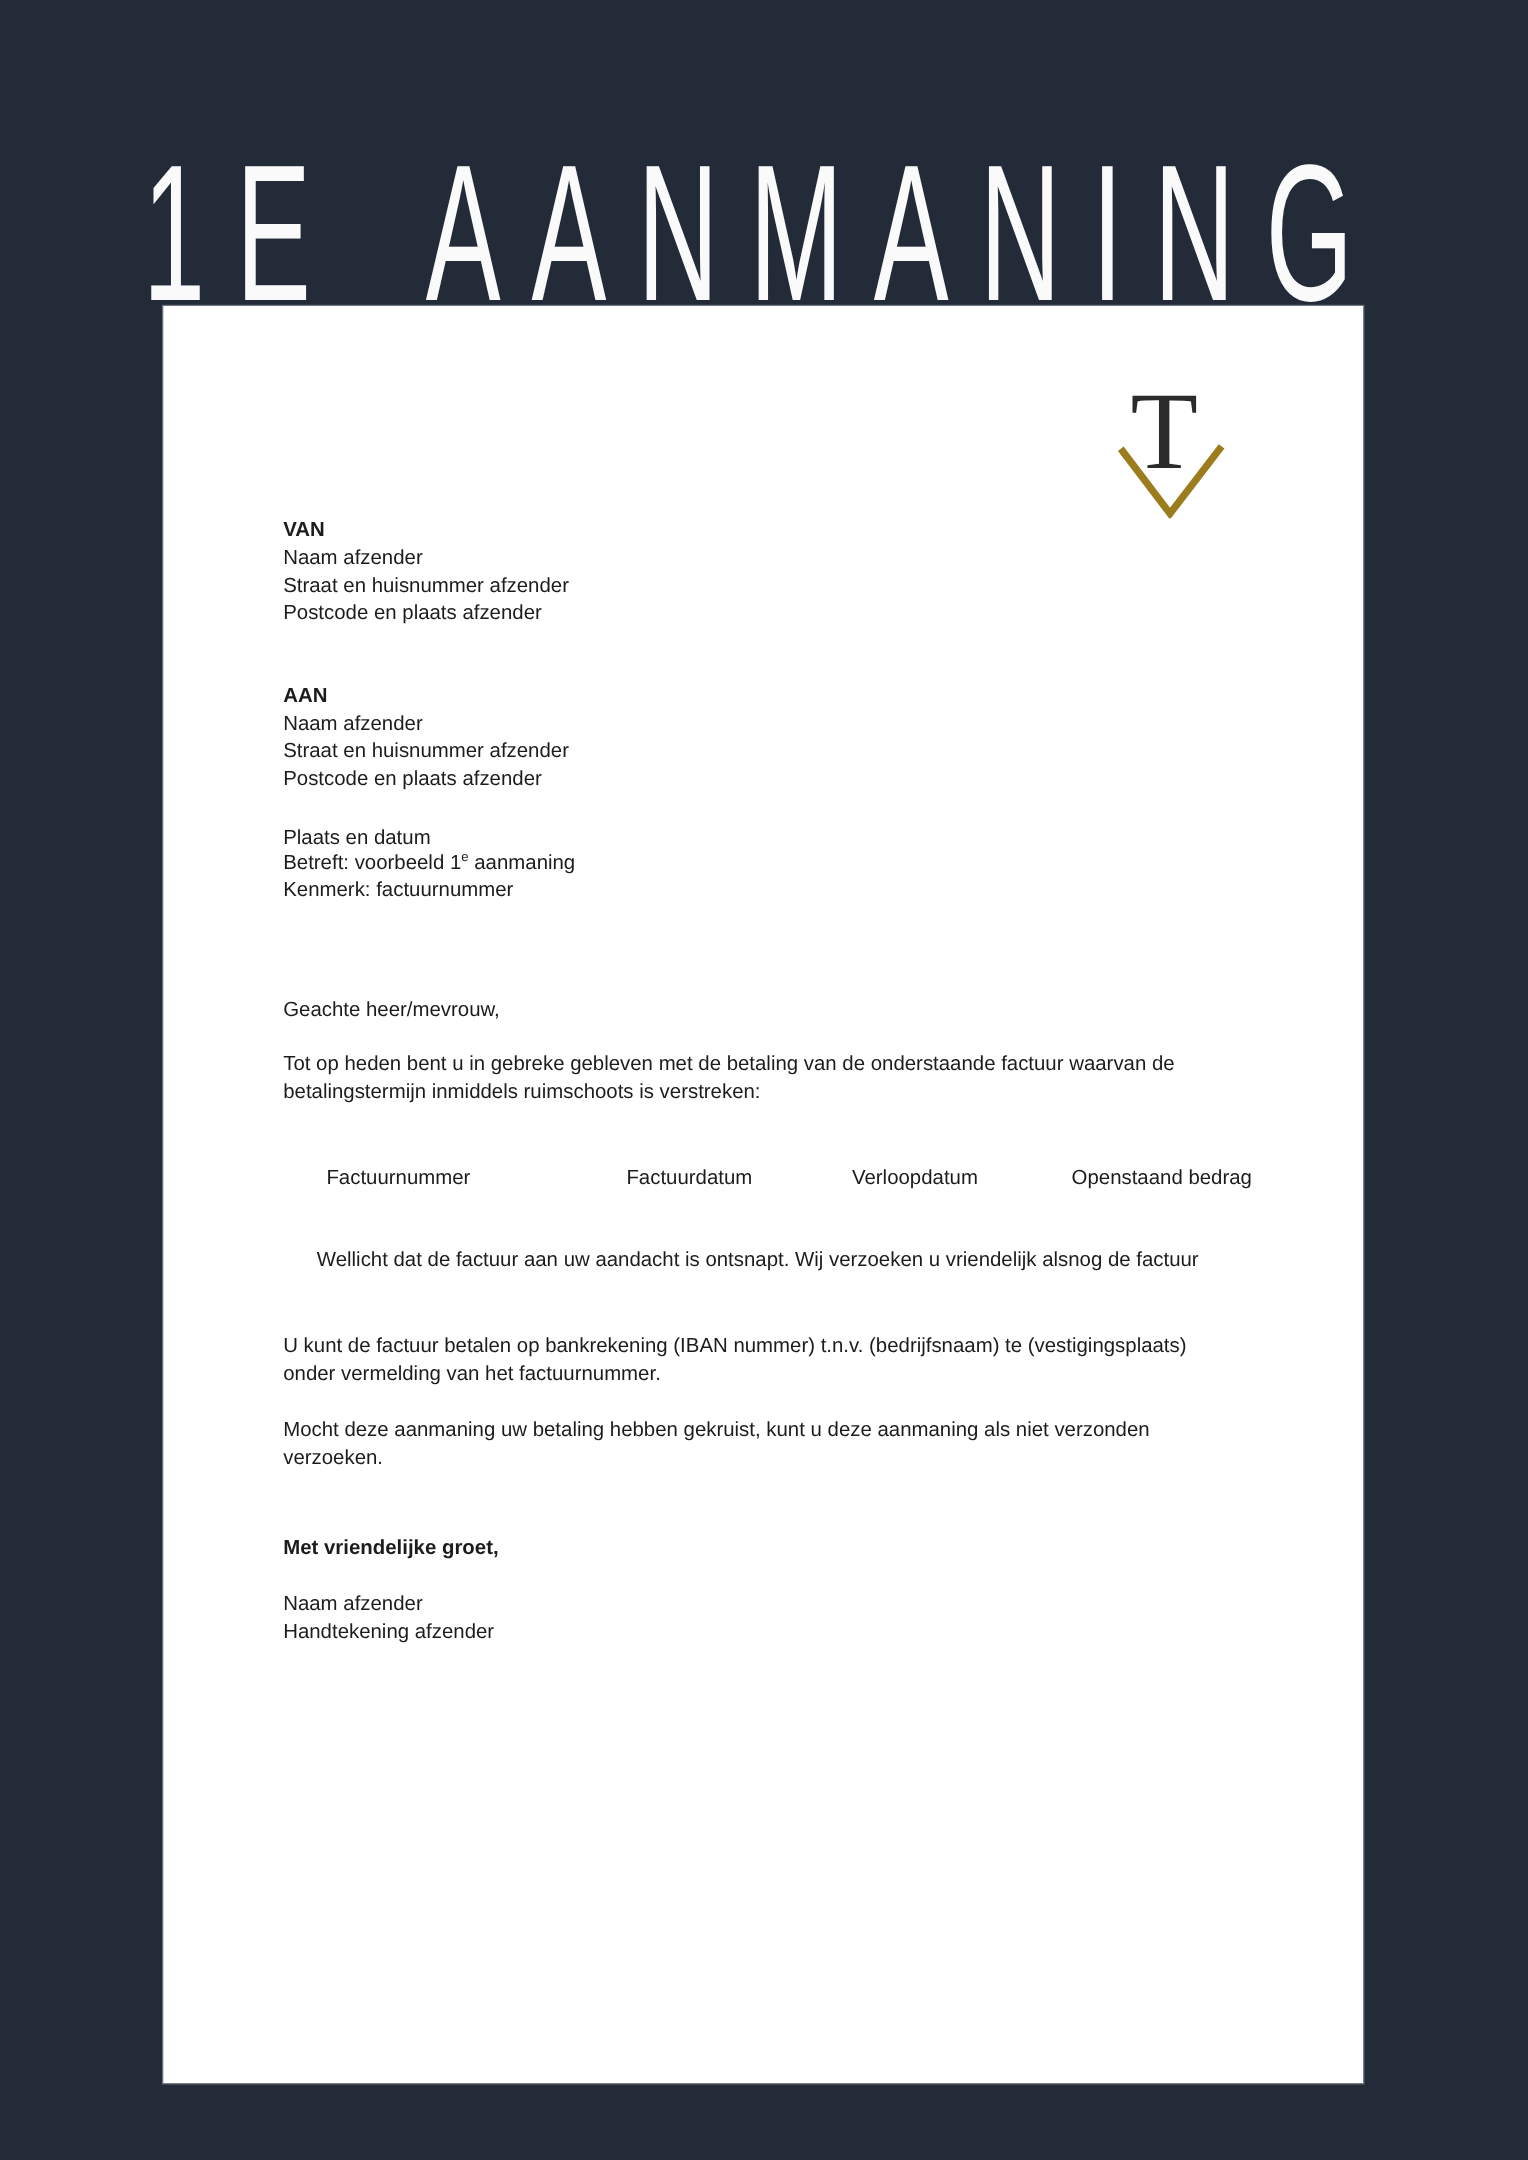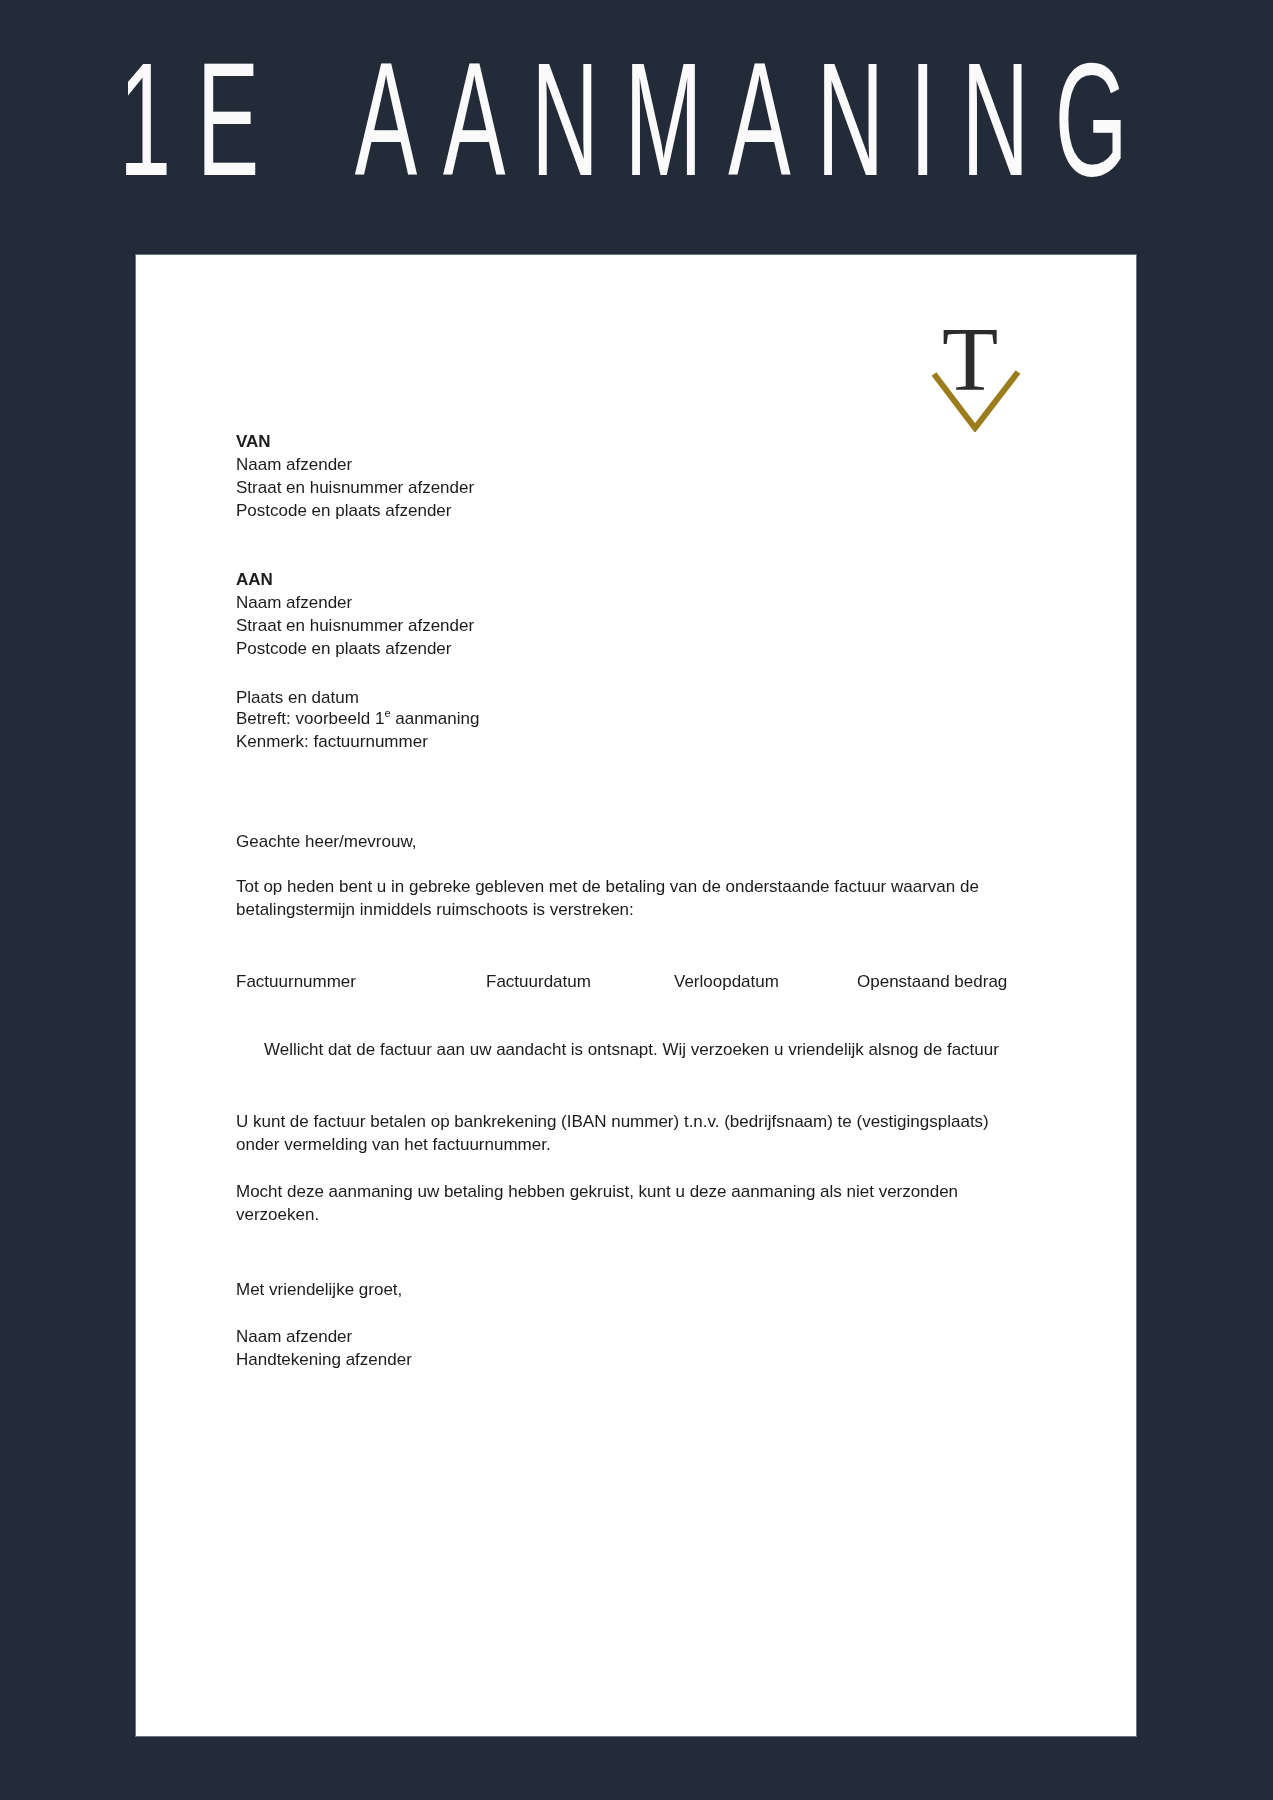--- a/index.html
+++ b/index.html
@@ -13,23 +13,22 @@
     background: var(--page-bg, #232b38);
     overflow: hidden;
   }
 
   
   .banner {
     position: absolute;
     top: 0; left: 0; right: 0;
     height: 255px;
     display: flex;
-    align-items: flex-start;
+    align-items: flex-end;
     justify-content: center;
-    margin-top: 44px;
   }
   .banner-title {
     margin-top: 14px;
     font-size: 120px;
     font-weight: 400;
     letter-spacing: 33px;
     word-spacing: 30px;
     white-space: nowrap;
     color: var(--title, #fafafa);
     transform: scale(0.78, 1.35);
@@ -72,29 +71,29 @@
   }
 
   
   .from-block      { top: 175px; }
   .to-block        { top: 313px; }
   .place-date      { top: 431px; }
   .subject-block   { top: 452px; }
   .salutation      { top: 575px; }
   .intro           { top: 620px; }
   .invoice-header  { top: 715px; left: 0; width: 100%; height: 23px; }
-  .invoice-header span { position: absolute; white-space: nowrap; }
+  .invoice-header span { position: absolute; white-space: nowrap; margin-left: 36px; }
   .col-0 { left: 100px; }
   .col-1 { left: 350px; text-align: right; }
   .col-2 { left: 538px; }
   .col-3 { left: 721px; }
   .para-reminder   { top: 783px; margin-left: 28px; }
   .para-payment    { top: 855px; }
   .para-crossed    { top: 925px; }
-  .closing         { top: 1023px; }
+  .closing         { top: 1023px; font-weight: bold; }
   .signature       { top: 1070px; }
 
   sup.ordinal { font-size: 11px; vertical-align: super; line-height: 0; }
 </style>
 </head>
 <body>
 
 <div class="screen">
 
   <div class="banner">

